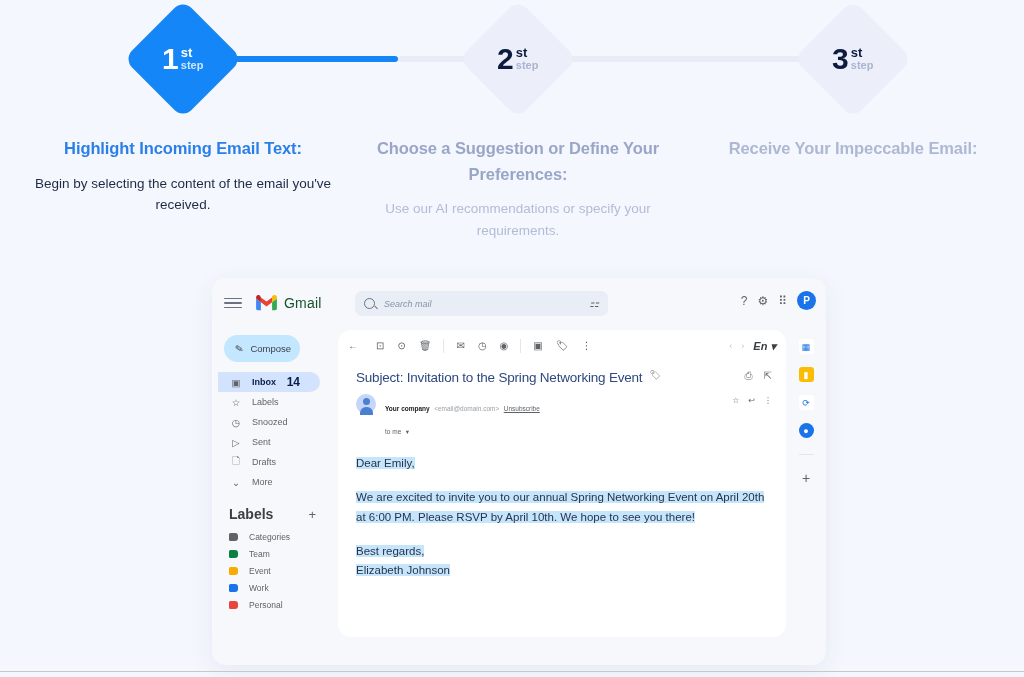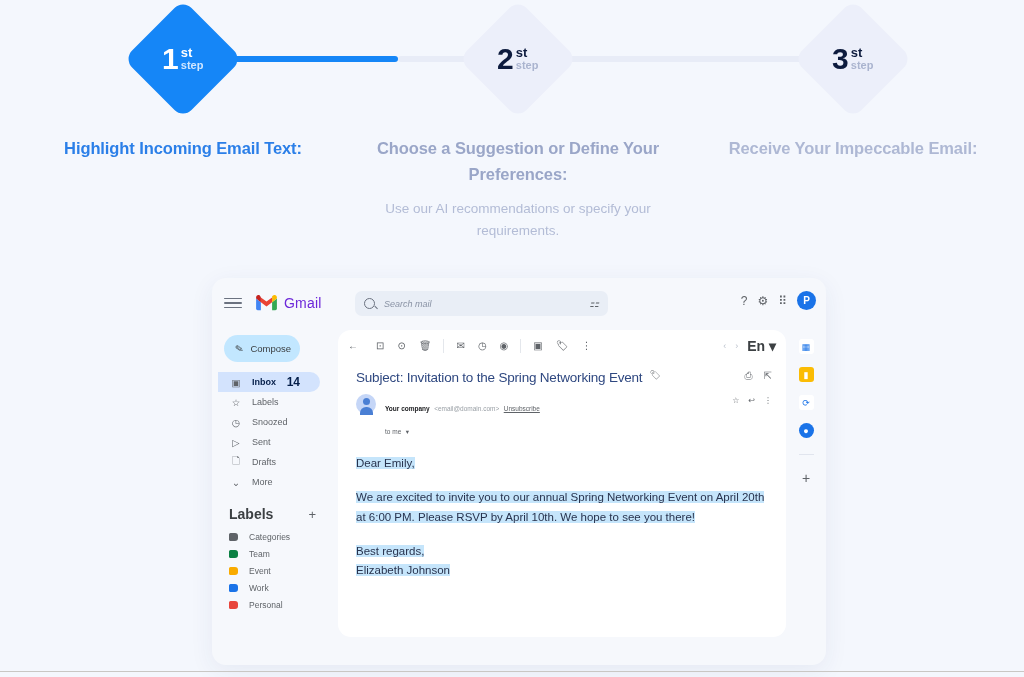--- a/index.html
+++ b/index.html
@@ -60,21 +60,21 @@
     background: #f6f8fc; border-radius: 14px;
     box-shadow: 0 6px 24px rgba(40,60,120,0.07);
     overflow: hidden;
   }
 
   .g-top { position: absolute; left: 0; top: 0; width: 614px; height: 50px; display: flex; align-items: center; }
   .hamburger { margin-left: 12px; width: 18px; display: flex; flex-direction: column; gap: 3px; cursor: pointer; }
   .hamburger span { display: block; height: 1.6px; background: #6b7280; border-radius: 1px; }
   .g-logo { margin-left: 14px; display: flex; align-items: center; gap: 7px; }
   .m-logo { width: 21px; height: 16px; }
-  .g-word { font-size: 14px; color: #6d28d9; letter-spacing: .2px; }
+  .g-word { font-size: 14px; color: #14532d; letter-spacing: .2px; }
 
   .search {
     position: absolute; left: 143px; top: 13px; width: 253px; height: 25px;
     background: #e9eef6; border-radius: 7px; display: flex; align-items: center; padding: 0 9px; font-style: italic;
   }
   .search .mag { width: 11px; height: 11px; border: 1.4px solid #6b7280; border-radius: 50%; position: relative; }
   .search .mag::after { content: ""; position: absolute; width: 4px; height: 1.4px; background: #6b7280; transform: rotate(45deg); right: -3.5px; bottom: 0px; }
   .search .ph { margin-left: 9px; font-size: 9px; color: #8a93a5; }
   .tune { margin-left: auto; font-size: 11px; color: #5f6368; }
 
@@ -112,21 +112,21 @@
   .g-mail-panel {
     position: absolute; left: 126px; top: 52px; width: 448px; bottom: 28px;
     background: #fff; border-radius: 13px;
   }
   .mail-tools { height: 32px; display: flex; align-items: center; padding: 0 10px; }
   .mt { font-size: 10px; color: #5f6368; margin-right: 13px; cursor: pointer; line-height: 1; }
   .mt.back { margin-right: 18px; }
   .divider-v { width: 1px; height: 14px; background: #e4e7ec; margin: 0 12px 0 -1px; }
   .mt-right { margin-left: auto; display: flex; align-items: center; gap: 9px; }
   .mt-right .pg { font-size: 9px; color: #bcc2cd; cursor: pointer; }
-  .en { font-size: 14px; color: #3c4043; font-weight: 700; cursor: pointer; }
+  .en { font-size: 11px; color: #3c4043; font-weight: 700; cursor: pointer; font-style: italic; }
 
   .subject-row { display: flex; align-items: flex-start; padding: 8px 14px 0 18px; }
   .subject { font-size: 13.5px; color: #2f4880; letter-spacing: -0.2px; }
   .subj-tag { font-size: 9px; color: #5f6368; margin-left: 7px; }
   .subj-right { margin-left: auto; display: flex; gap: 11px; }
   .subj-right span { font-size: 10px; color: #5f6368; cursor: pointer; }
 
   .sender-row { display: flex; align-items: flex-start; padding: 9px 14px 0 18px; }
   .s-av { width: 20px; height: 20px; border-radius: 50%; background: #c5d6f7; position: relative; flex: none; }
   .s-av::before { content: ""; position: absolute; left: 6.5px; top: 4px; width: 7px; height: 7px; border-radius: 50%; background: #4a7fd4; }
@@ -187,20 +187,21 @@
         <span class="num">3</span>
         <span class="sufwrap">
           <span class="suf">st</span>
           <span class="stepword">step</span>
         </span>
       </div>
     </div>
 
     <div class="col c1">
       <h3>Highlight Incoming Email Text:</h3>
+      <p>Begin by selecting the content of the email you've received.</p>
     </div>
     <div class="col c2">
       <h3>Choose a Suggestion or Define Your Preferences:</h3>
       <p>Use our AI recommendations or specify your requirements.</p>
     </div>
     <div class="col c3">
       <h3>Receive Your Impeccable Email:</h3>
     </div>
   </div>
 

